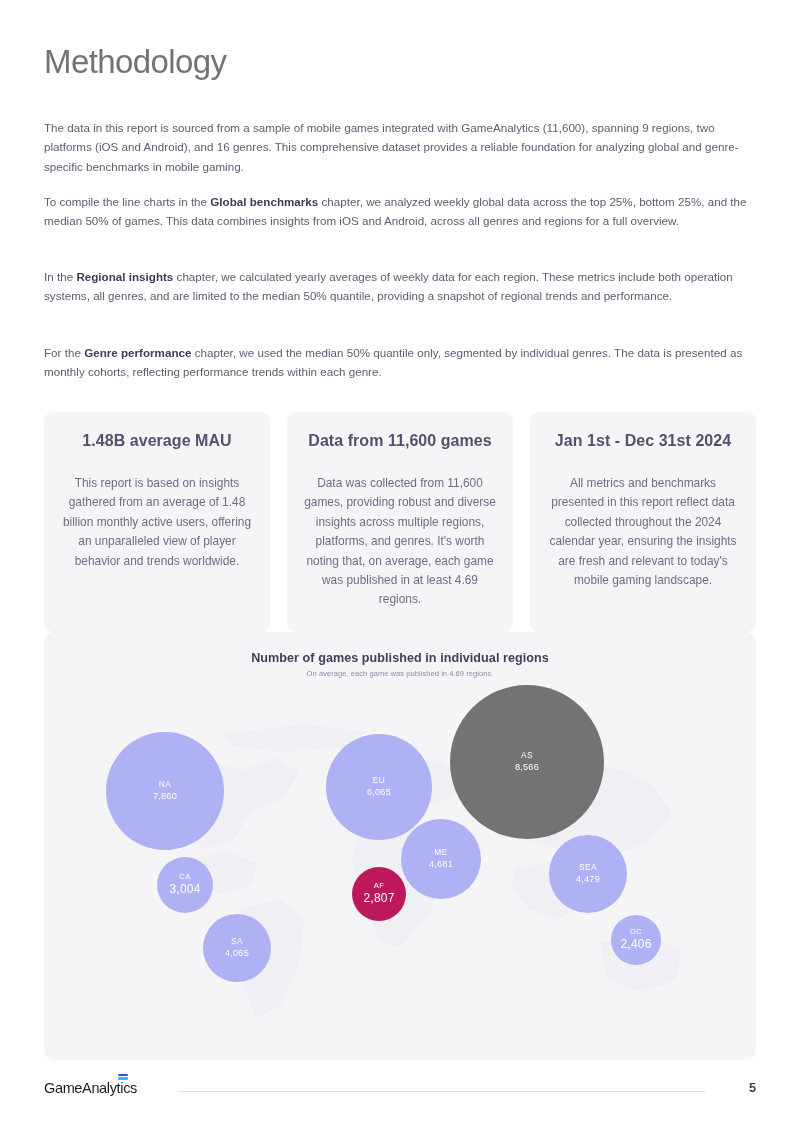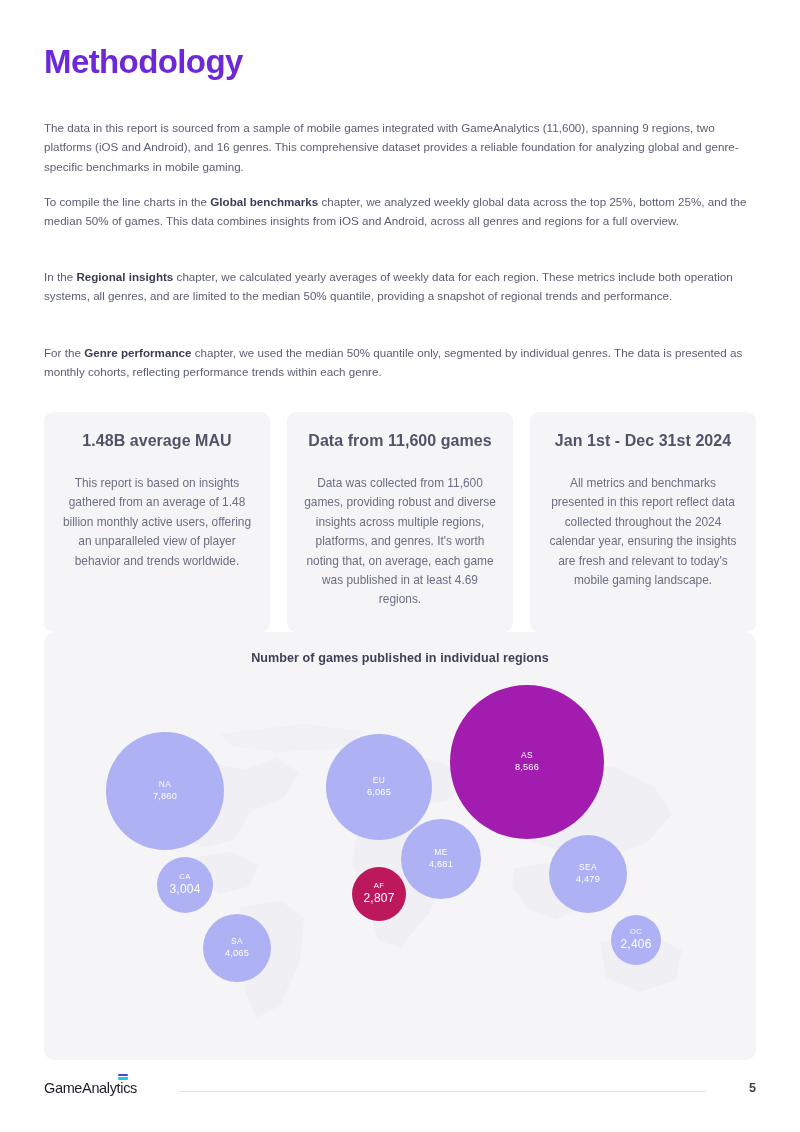--- a/index.html
+++ b/index.html
@@ -17,23 +17,23 @@
     background: #ffffff;
     overflow: hidden;
   }
 
   
   .page-title {
     position: absolute;
     left: 44px;
     top: 43px;
     font-size: 33px;
-    font-weight: bold;
+    font-weight: normal;
     letter-spacing: -0.6px;
-    color: #6d28d9;
+    color: #737373;
     line-height: 1.15;
   }
 
   
   .body-block {
     position: absolute;
     left: 44px;
     width: 712px;
     font-size: 11.6px;
     line-height: 19.3px;
@@ -223,31 +223,32 @@
         <path d="M308 102 L352 92 L398 100 L424 116 L404 138 L366 146 L330 140 L306 124 Z"></path>
         <path d="M314 168 L360 158 L398 170 L404 206 L386 250 L356 286 L334 278 L322 238 L308 200 Z"></path>
         <path d="M412 120 L452 104 L512 96 L572 106 L610 124 L628 152 L604 180 L562 196 L520 190 L476 176 L442 158 L418 142 Z"></path>
         <path d="M470 206 L512 200 L544 214 L540 244 L512 258 L484 246 L468 226 Z"></path>
         <path d="M556 280 L604 272 L638 288 L632 318 L596 330 L562 316 Z"></path>
         <path d="M176 72 L260 62 L322 70 L300 86 L236 90 L188 84 Z"></path>
       </g>
     </svg>
 
     <div class="chart-title">Number of games published in individual regions</div>
+    <div class="chart-subtitle">On average, each game was published in 4.69 regions.</div>
 
     <div class="bubble-layer" id="bubble-layer">
         <div class="bubble" style="left: 62px; top: 100px; width: 118px; height: 118px; background: rgb(174, 177, 244);">
           <span class="b-label">NA</span>
           <span class="b-value">7,860</span>
         </div>
         <div class="bubble" style="left: 282px; top: 102px; width: 106px; height: 106px; background: rgb(174, 177, 244);">
           <span class="b-label">EU</span>
           <span class="b-value">6,065</span>
         </div>
-        <div class="bubble" style="left: 406px; top: 53px; width: 154px; height: 154px; background: #a21caf;">
+        <div class="bubble" style="left: 406px; top: 53px; width: 154px; height: 154px; background: #737373;">
           <span class="b-label">AS</span>
           <span class="b-value">8,566</span>
         </div>
         <div class="bubble" style="left: 357px; top: 187px; width: 80px; height: 80px; background: rgb(174, 177, 244);">
           <span class="b-label">ME</span>
           <span class="b-value">4,681</span>
         </div>
         <div class="bubble" style="left: 505px; top: 203px; width: 78px; height: 78px; background: rgb(174, 177, 244);">
           <span class="b-label">SEA</span>
           <span class="b-value">4,479</span>

